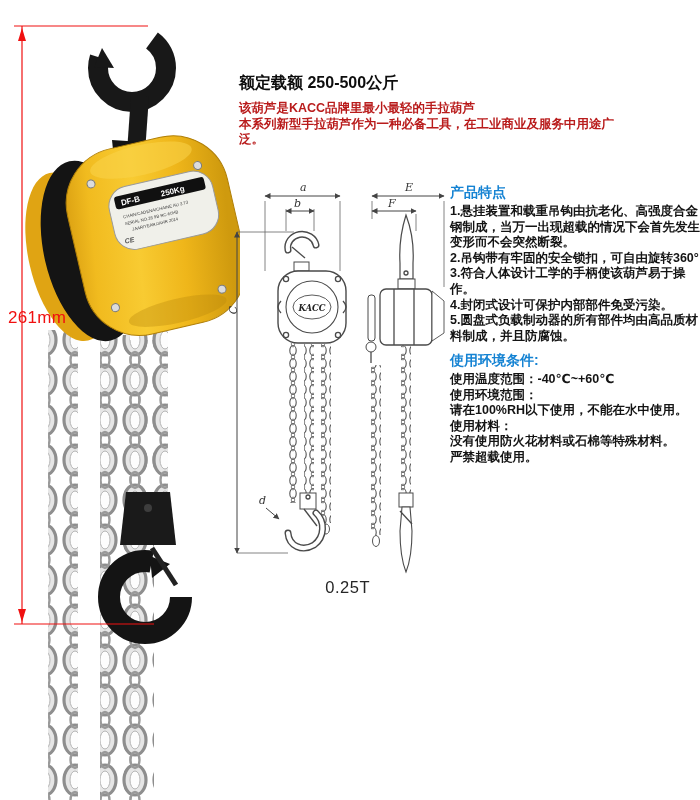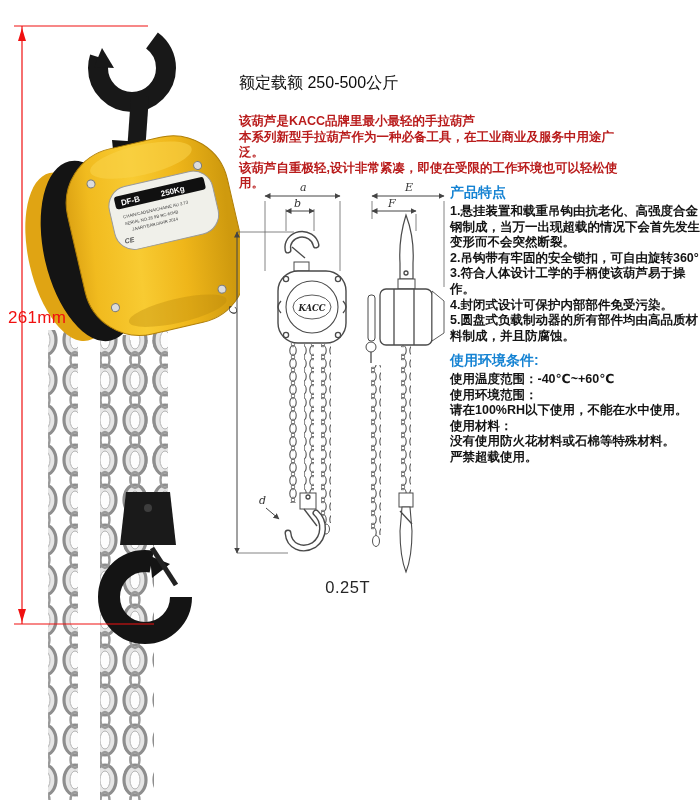--- a/index.html
+++ b/index.html
@@ -3,21 +3,21 @@
 <meta charset="utf-8">
 <style>
   html,body{margin:0;padding:0;background:#fff;}
   .stage{position:relative;width:700px;height:800px;background:#ffffff;overflow:hidden;
          font-family:"Liberation Sans","DejaVu Sans",sans-serif;color:#111;}
   svg{display:block;}
   .photo-svg{position:absolute;left:0;top:0;width:240px;height:800px;}
   .dim-label{position:absolute;left:8px;top:308px;font-size:17px;color:#f01010;
              font-weight:500;letter-spacing:.3px;}
   .intro{position:absolute;left:239px;top:72px;width:382px;}
-  .intro-title{font-size:16px;font-weight:normal;line-height:21px;margin-bottom:21px;color:#0d0d0d;}
+  .intro-title{font-size:16px;font-weight:bold;line-height:21px;margin-bottom:8px;color:#0d0d0d;}
   .intro-line{font-size:12.5px;line-height:15.5px;font-weight:600;color:#b91c1c;}
   .diagram-svg{position:absolute;left:228px;top:175px;width:222px;height:430px;}
   .diagram-caption{position:absolute;left:296px;top:578px;width:74px;text-align:right;
                    font-size:16.5px;color:#262626;letter-spacing:.5px;}
   .col{position:absolute;width:252px;}
   .features{left:450px;top:183px;}
   .conditions{left:450px;top:351px;}
   .col-heading{font-size:14px;font-weight:bold;color:#1583d3;line-height:18px;margin-bottom:3px;}
   .col-line{font-size:12.5px;line-height:15.6px;font-weight:600;color:#141414;}
   .d-stroke{fill:none;stroke:#4a4a4a;stroke-width:1.3;}
@@ -104,21 +104,20 @@
       <polygon points="22,622 18,609 26,609" fill="#f01010" stroke="none"></polygon>
     </g>
   </svg>
 
   <div class="dim-label">261mm</div>
 
   <div class="intro">
     <div class="intro-title">额定载额 250-500公斤</div>
     <div class="intro-line">该葫芦是KACC品牌里最小最轻的手拉葫芦</div>
     <div class="intro-line">本系列新型手拉葫芦作为一种必备工具，在工业商业及服务中用途广泛。</div>
-    <div class="intro-line">该葫芦自重极轻,设计非常紧凑，即使在受限的工作环境也可以轻松使用。</div>
   </div>
 
   <svg class="diagram-svg" viewBox="0 0 222 430">
     <defs>
       <marker id="ar" markerWidth="8" markerHeight="8" refX="5.5" refY="3" orient="auto-start-reverse">
         <path d="M0,0 L6,3 L0,6 z" fill="#444"></path>
       </marker>
       <pattern id="dlink" width="10" height="13" patternUnits="userSpaceOnUse">
         <ellipse cx="5" cy="6.5" rx="3.2" ry="5" fill="#fff" stroke="#555" stroke-width="1.1"></ellipse>
         <ellipse cx="5" cy="0" rx="1.7" ry="3" fill="none" stroke="#777" stroke-width="0.9"></ellipse>

